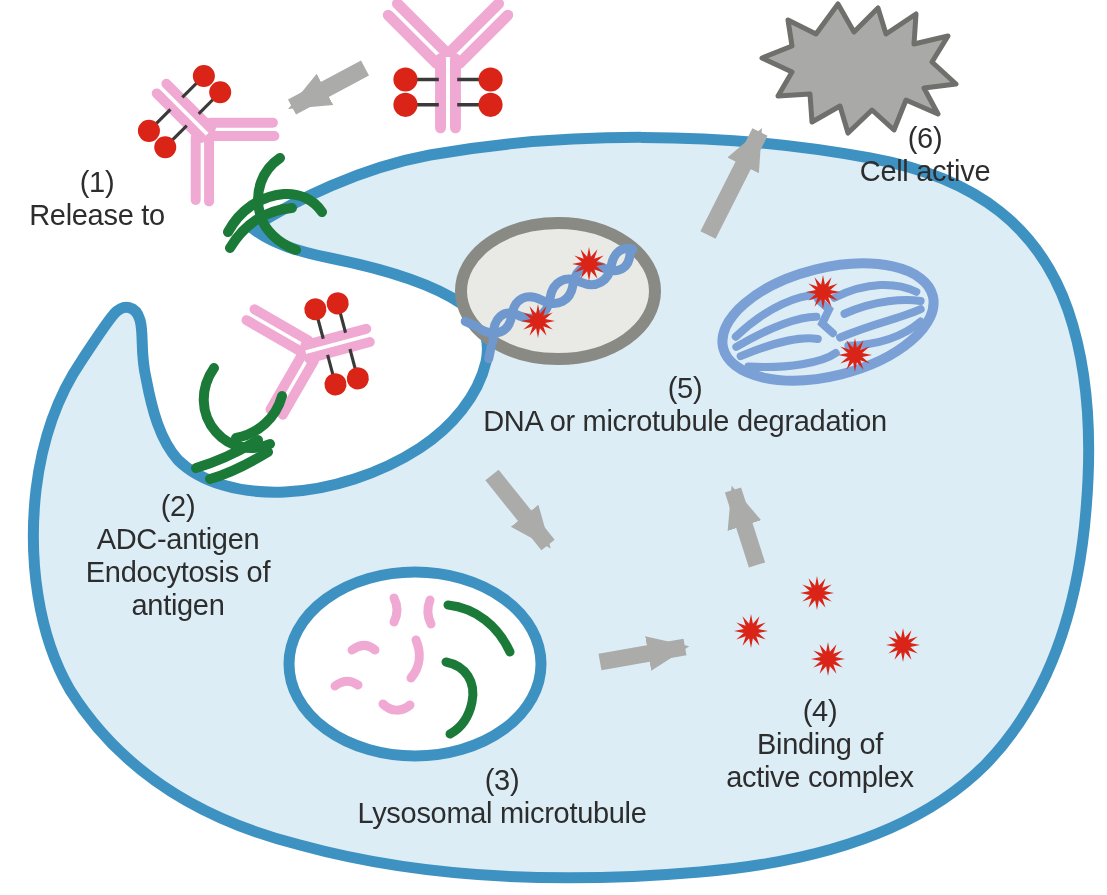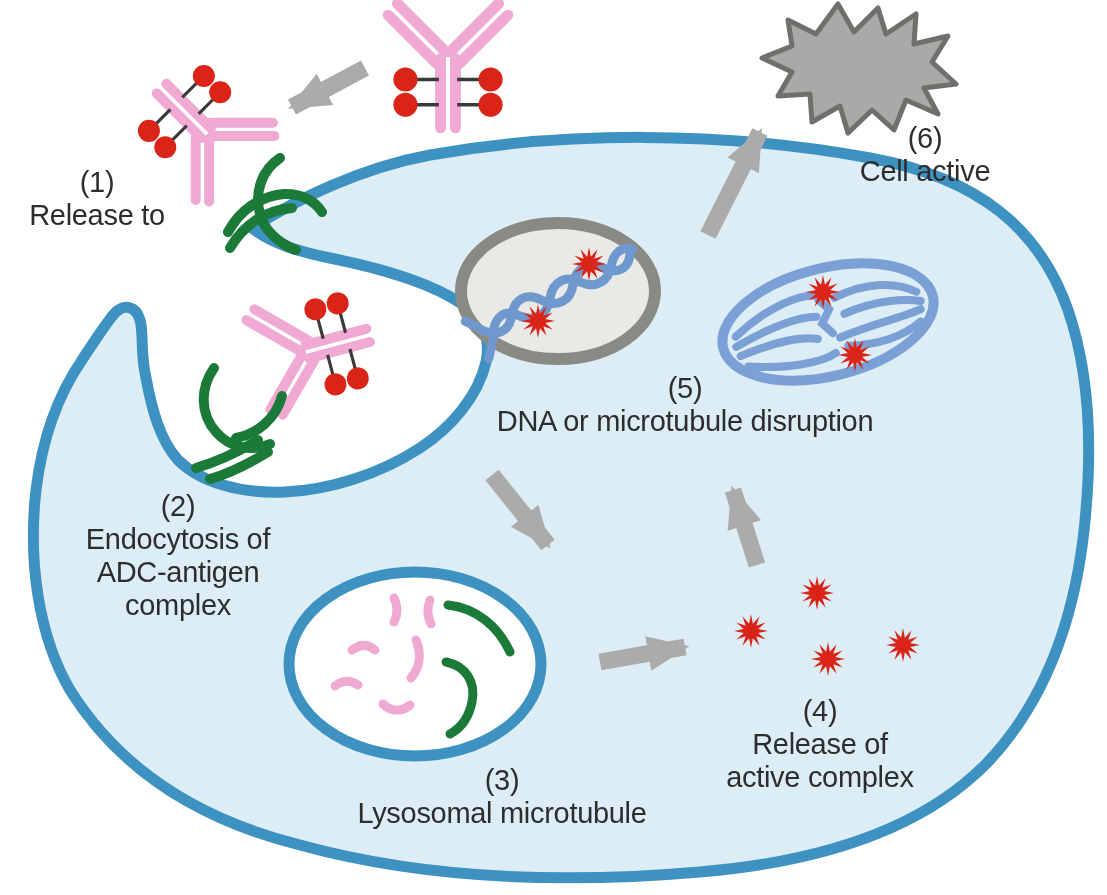--- a/index.html
+++ b/index.html
@@ -179,39 +179,39 @@
     </g>
   </svg>
 
   <div class="lbl" style="left:97px;top:166px">
     <div>(1)</div>
     <div>Release to</div>
   </div>
 
   <div class="lbl" style="left:178px;top:490px">
     <div>(2)</div>
+    <div>ADC-antigen</div>
     <div>Endocytosis of</div>
-    <div>ADC-antigen</div>
-    <div>complex</div>
+    <div>antigen</div>
   </div>
 
   <div class="lbl" style="left:502px;top:764px">
     <div>(3)</div>
     <div>Lysosomal microtubule</div>
   </div>
 
   <div class="lbl" style="left:820px;top:695px">
     <div>(4)</div>
-    <div>Release of</div>
+    <div>Binding of</div>
     <div>active complex</div>
   </div>
 
   <div class="lbl" style="left:685px;top:372px">
     <div>(5)</div>
-    <div>DNA or microtubule disruption</div>
+    <div>DNA or microtubule degradation</div>
   </div>
 
   <div class="lbl" style="left:925px;top:122px">
     <div>(6)</div>
     <div>Cell active</div>
   </div>
 
 </div>
 
 </body></html>

